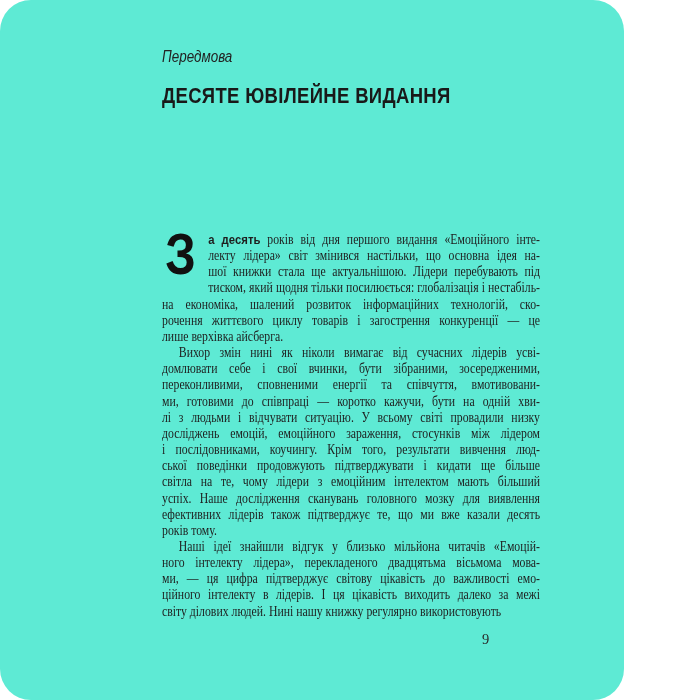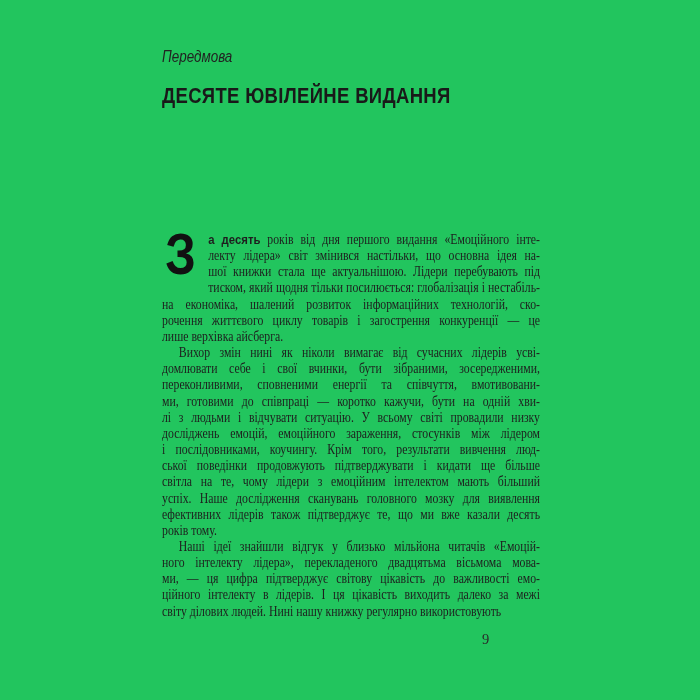--- a/index.html
+++ b/index.html
@@ -1,19 +1,19 @@
 <!DOCTYPE html>
 <html><head>
 <meta charset="utf-8">
 <style>
   html, body { margin:0; padding:0; background:#ffffff; }
   .page {
-    position:relative; width:700px; height:700px;
-    background:#22c55e; overflow:hidden;
-    font-family:"Liberation Serif", serif; color:#1e1e1e;
+    position:relative; width:624px; height:700px;
+    background:#5eead4; overflow:hidden;
+    font-family:"Liberation Serif", serif; color:#1e1e1e;border-radius:31px;
   }
   
   .content {
     position:absolute; left:162px; top:0; width:450px;
     transform:scaleX(0.84); transform-origin:0 0;
   }
   .kicker {
     margin-top:47px;
     font-family:"Liberation Sans", sans-serif;
     font-style:italic; font-size:16px; line-height:19px; color:#222222;

